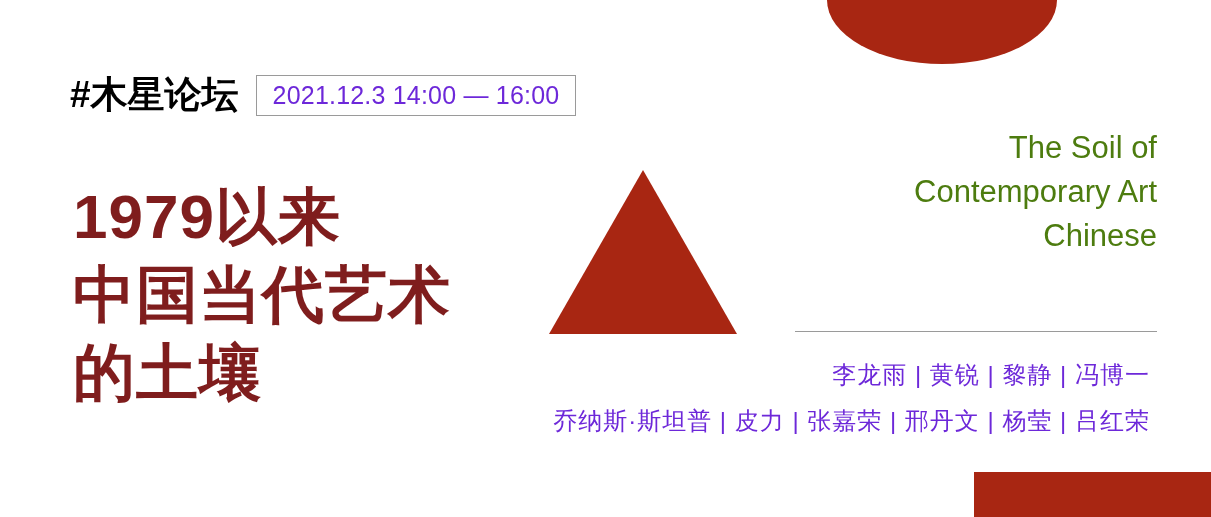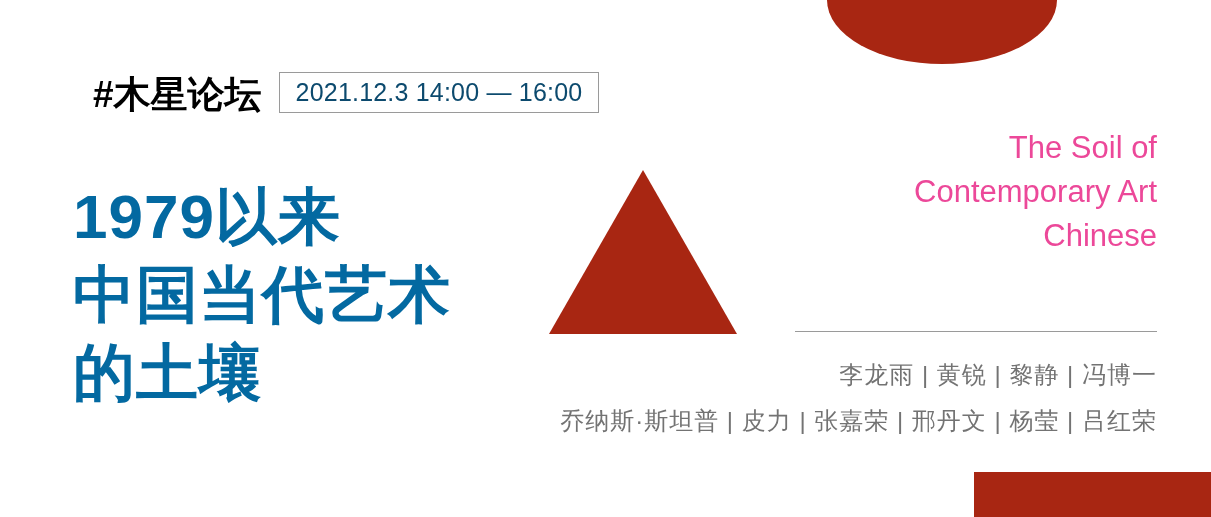--- a/index.html
+++ b/index.html
@@ -49,69 +49,68 @@
     height: 45px;
     background: #a82612;
   }
 
   
   .header-row {
     position: absolute;
     left: 70px;
     top: 72px;
     display: flex;
-    align-items: flex-start;
-    margin-left: 23px;
+    align-items: center;
   }
   .forum-tag {
     font-size: 37px;
     font-weight: bold;
     color: #000000;
     letter-spacing: 0px;
     line-height: 46px;
     white-space: nowrap;
   }
   .date-box {
     margin-left: 17px;
     border: 1px solid #9a9a9a;
     padding: 6px 16px 7px 16px;
     height: 41px;
     display: flex;
     align-items: center;
   }
   .date-text {
     font-size: 25px;
-    color: #0c4a6e;
+    color: #6d28d9;
     line-height: 28px;
     white-space: nowrap;
     letter-spacing: 0.2px;
   }
 
   
   .main-title {
     position: absolute;
     left: 73px;
     top: 178px;
-    color: #0369a1;
+    color: #7f1d1d;
   }
   .main-title .tline {
     font-size: 62px;
     font-weight: bold;
     line-height: 78px;
     letter-spacing: 1px;
     white-space: nowrap;
   }
 
   
   .en-title {
     position: absolute;
     right: 54px;
     top: 126px;
     text-align: right;
-    color: #ec4899;
+    color: #4d7c0f;
     width: 420px;
   }
   .en-title .eline {
     font-size: 31px;
     font-weight: normal;
     line-height: 44px;
     white-space: nowrap;
   }
 
   
@@ -120,25 +119,25 @@
     left: 795px;
     top: 331px;
     width: 362px;
     height: 1px;
     background: #9a9a9a;
   }
 
   
   .speakers {
     position: absolute;
-    right: 54px;
+    right: 61px;
     top: 352px;
     text-align: right;
     width: 760px;
-    color: #737373;
+    color: #6d28d9;
   }
   .speakers .sline {
     font-size: 24px;
     line-height: 46px;
     white-space: nowrap;
     letter-spacing: 1px;
   }
 </style>
 </head>
 <body>

